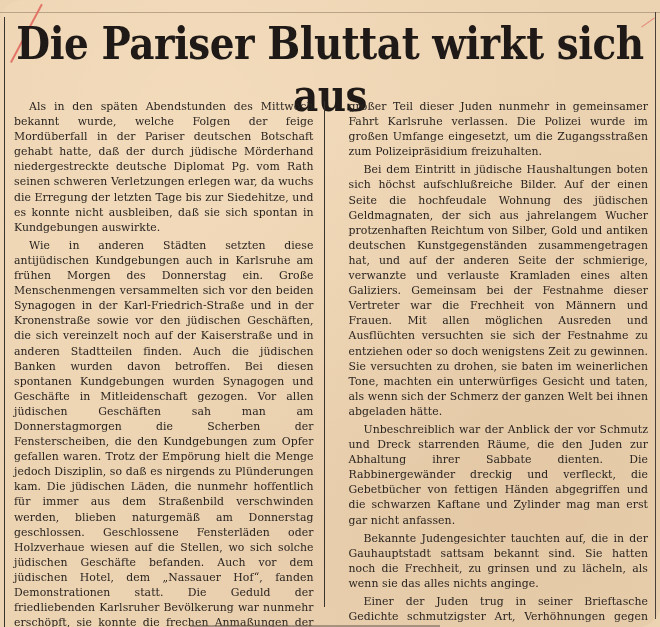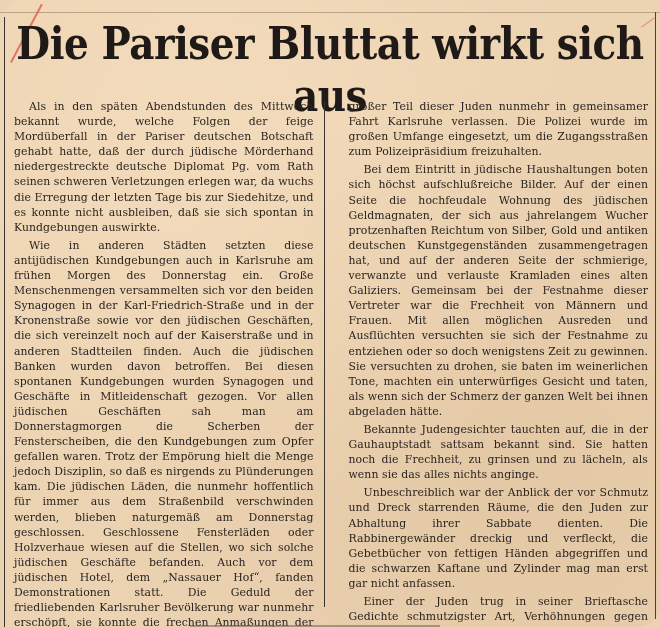--- a/index.html
+++ b/index.html
@@ -101,21 +101,21 @@
   <div class="columns">
     <div class="column column-left">
       <p class="para">Als in den späten Abendstunden des Mittwoch bekannt wurde, welche Folgen der feige Mordüberfall in der Pariser deutschen Botschaft gehabt hatte, daß der durch jüdische Mörderhand niedergestreckte deutsche Diplomat Pg. vom Rath seinen schweren Verletzungen erlegen war, da wuchs die Erregung der letzten Tage bis zur Siedehitze, und es konnte nicht ausbleiben, daß sie sich spontan in Kundgebungen auswirkte.</p>
       <p class="para">Wie in anderen Städten setzten diese antijüdischen Kundgebungen auch in Karlsruhe am frühen Morgen des Donnerstag ein. Große Menschenmengen versammelten sich vor den beiden Synagogen in der Karl-Friedrich-Straße und in der Kronenstraße sowie vor den jüdischen Geschäften, die sich vereinzelt noch auf der Kaiserstraße und in anderen Stadtteilen finden. Auch die jüdischen Banken wurden davon betroffen. Bei diesen spontanen Kundgebungen wurden Synagogen und Geschäfte in Mitleidenschaft gezogen. Vor allen jüdischen Geschäften sah man am Donnerstagmorgen die Scherben der Fensterscheiben, die den Kundgebungen zum Opfer gefallen waren. Trotz der Empörung hielt die Menge jedoch Disziplin, so daß es nirgends zu Plünderungen kam. Die jüdischen Läden, die nunmehr hoffentlich für immer aus dem Straßenbild verschwinden werden, blieben naturgemäß am Donnerstag geschlossen. Geschlossene Fensterläden oder Holzverhaue wiesen auf die Stellen, wo sich solche jüdischen Geschäfte befanden. Auch vor dem jüdischen Hotel, dem „Nassauer Hof“, fanden Demonstrationen statt. Die Geduld der friedliebenden Karlsruher Bevölkerung war nunmehr erschöpft, sie konnte die frechen Anmaßungen der Juden, die bei uns Gastrecht genießen, das sie immer wieder mißbrauchen, nicht länger dulden.</p>
 
     </div>
     <div class="divider"></div>
     <div class="column column-right">
       <p class="para" style="text-indent:0;">großer Teil dieser Juden nunmehr in gemeinsamer Fahrt Karlsruhe verlassen. Die Polizei wurde im großen Umfange eingesetzt, um die Zugangsstraßen zum Polizeipräsidium freizuhalten.</p>
       <p class="para">Bei dem Eintritt in jüdische Haushaltungen boten sich höchst aufschlußreiche Bilder. Auf der einen Seite die hochfeudale Wohnung des jüdischen Geldmagnaten, der sich aus jahrelangem Wucher protzenhaften Reichtum von Silber, Gold und antiken deutschen Kunstgegenständen zusammengetragen hat, und auf der anderen Seite der schmierige, verwanzte und verlauste Kramladen eines alten Galiziers. Gemeinsam bei der Festnahme dieser Vertreter war die Frechheit von Männern und Frauen. Mit allen möglichen Ausreden und Ausflüchten versuchten sie sich der Festnahme zu entziehen oder so doch wenigstens Zeit zu gewinnen. Sie versuchten zu drohen, sie baten im weinerlichen Tone, machten ein unterwürfiges Gesicht und taten, als wenn sich der Schmerz der ganzen Welt bei ihnen abgeladen hätte.</p>
+      <p class="para">Unbeschreiblich war der Anblick der vor Schmutz und Dreck starrenden Räume, die den Juden zur Abhaltung ihrer Sabbate dienten. Die Rabbinergewänder dreckig und verfleckt, die Gebetbücher von fettigen Händen abgegriffen und die schwarzen Kaftane und Zylinder mag man erst gar nicht anfassen.</p>
       <p class="para">Bekannte Judengesichter tauchten auf, die in der Gauhauptstadt sattsam bekannt sind. Sie hatten noch die Frechheit, zu grinsen und zu lächeln, als wenn sie das alles nichts anginge.</p>
-      <p class="para">Unbeschreiblich war der Anblick der vor Schmutz und Dreck starrenden Räume, die den Juden zur Abhaltung ihrer Sabbate dienten. Die Rabbinergewänder dreckig und verfleckt, die Gebetbücher von fettigen Händen abgegriffen und die schwarzen Kaftane und Zylinder mag man erst gar nicht anfassen.</p>
       <p class="para">Einer der Juden trug in seiner Brieftasche Gedichte schmutzigster Art, Verhöhnungen gegen jedes Anstandsgefühl, bei sich. Ein anderer Jude führte in seiner Brieftasche die Bilder mehrerer deutscher Jungen mit sich, worüber er sich weigerte, Aufschluß zu geben. Wieder ein anderer Jude hatte in seiner Brieftasche eine ganze Sammlung von arischen Mädeln. Auch darüber wollte er nichts sagen.</p>
 
     </div>
   </div>
 
   <div class="bottom-faint"></div>
 </div>
 
 </body></html>

